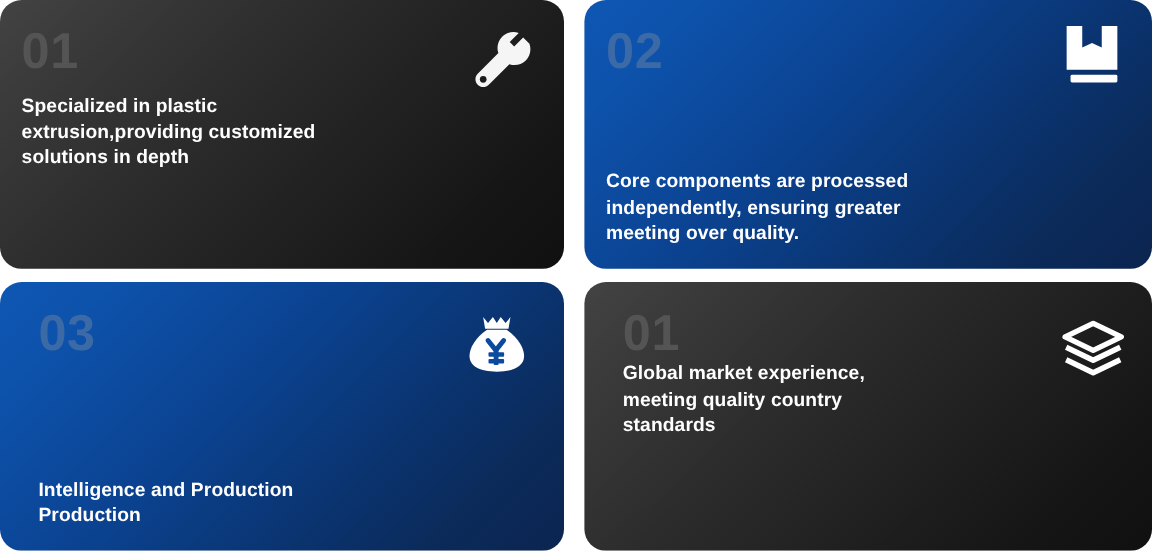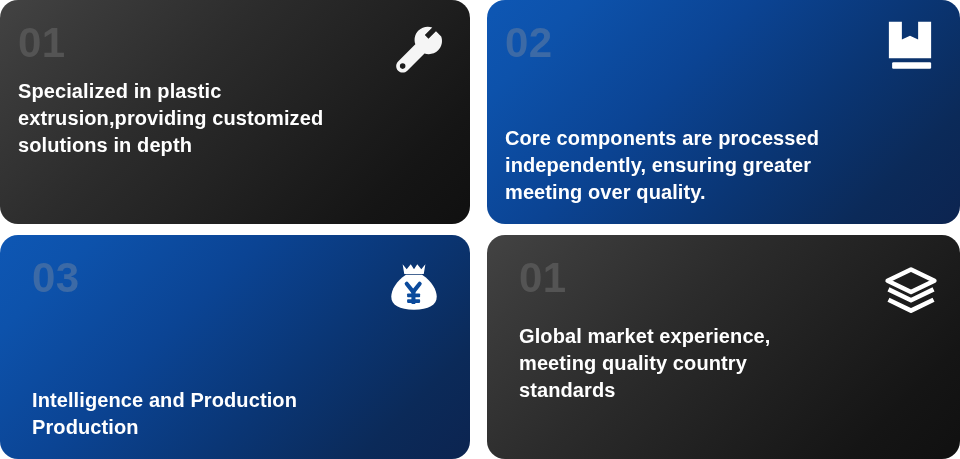--- a/index.html
+++ b/index.html
@@ -50,24 +50,24 @@
     font-size: 42px;
     font-weight: 700;
     line-height: 1;
     letter-spacing: 0.5px;
     margin-bottom: 14px;
     user-select: none;
   }
   .card.dark .card-number { color: #545454; }
   .card.blue .card-number { color: #3c6aa6; }
 
-  .card.pad-wide .card-number { margin-bottom: 24px; }
+  .card.pad-wide .card-number { margin-bottom: 2px; }
 
   .card-text {
-    font-size: 20px;
+    font-size: 16px;
     font-weight: 700;
     line-height: 1.35;
     color: #ffffff;
     letter-spacing: 0.1px;
     max-width: 420px;
     white-space: pre-line;
   }
 
   .card-icon {
     position: absolute;

